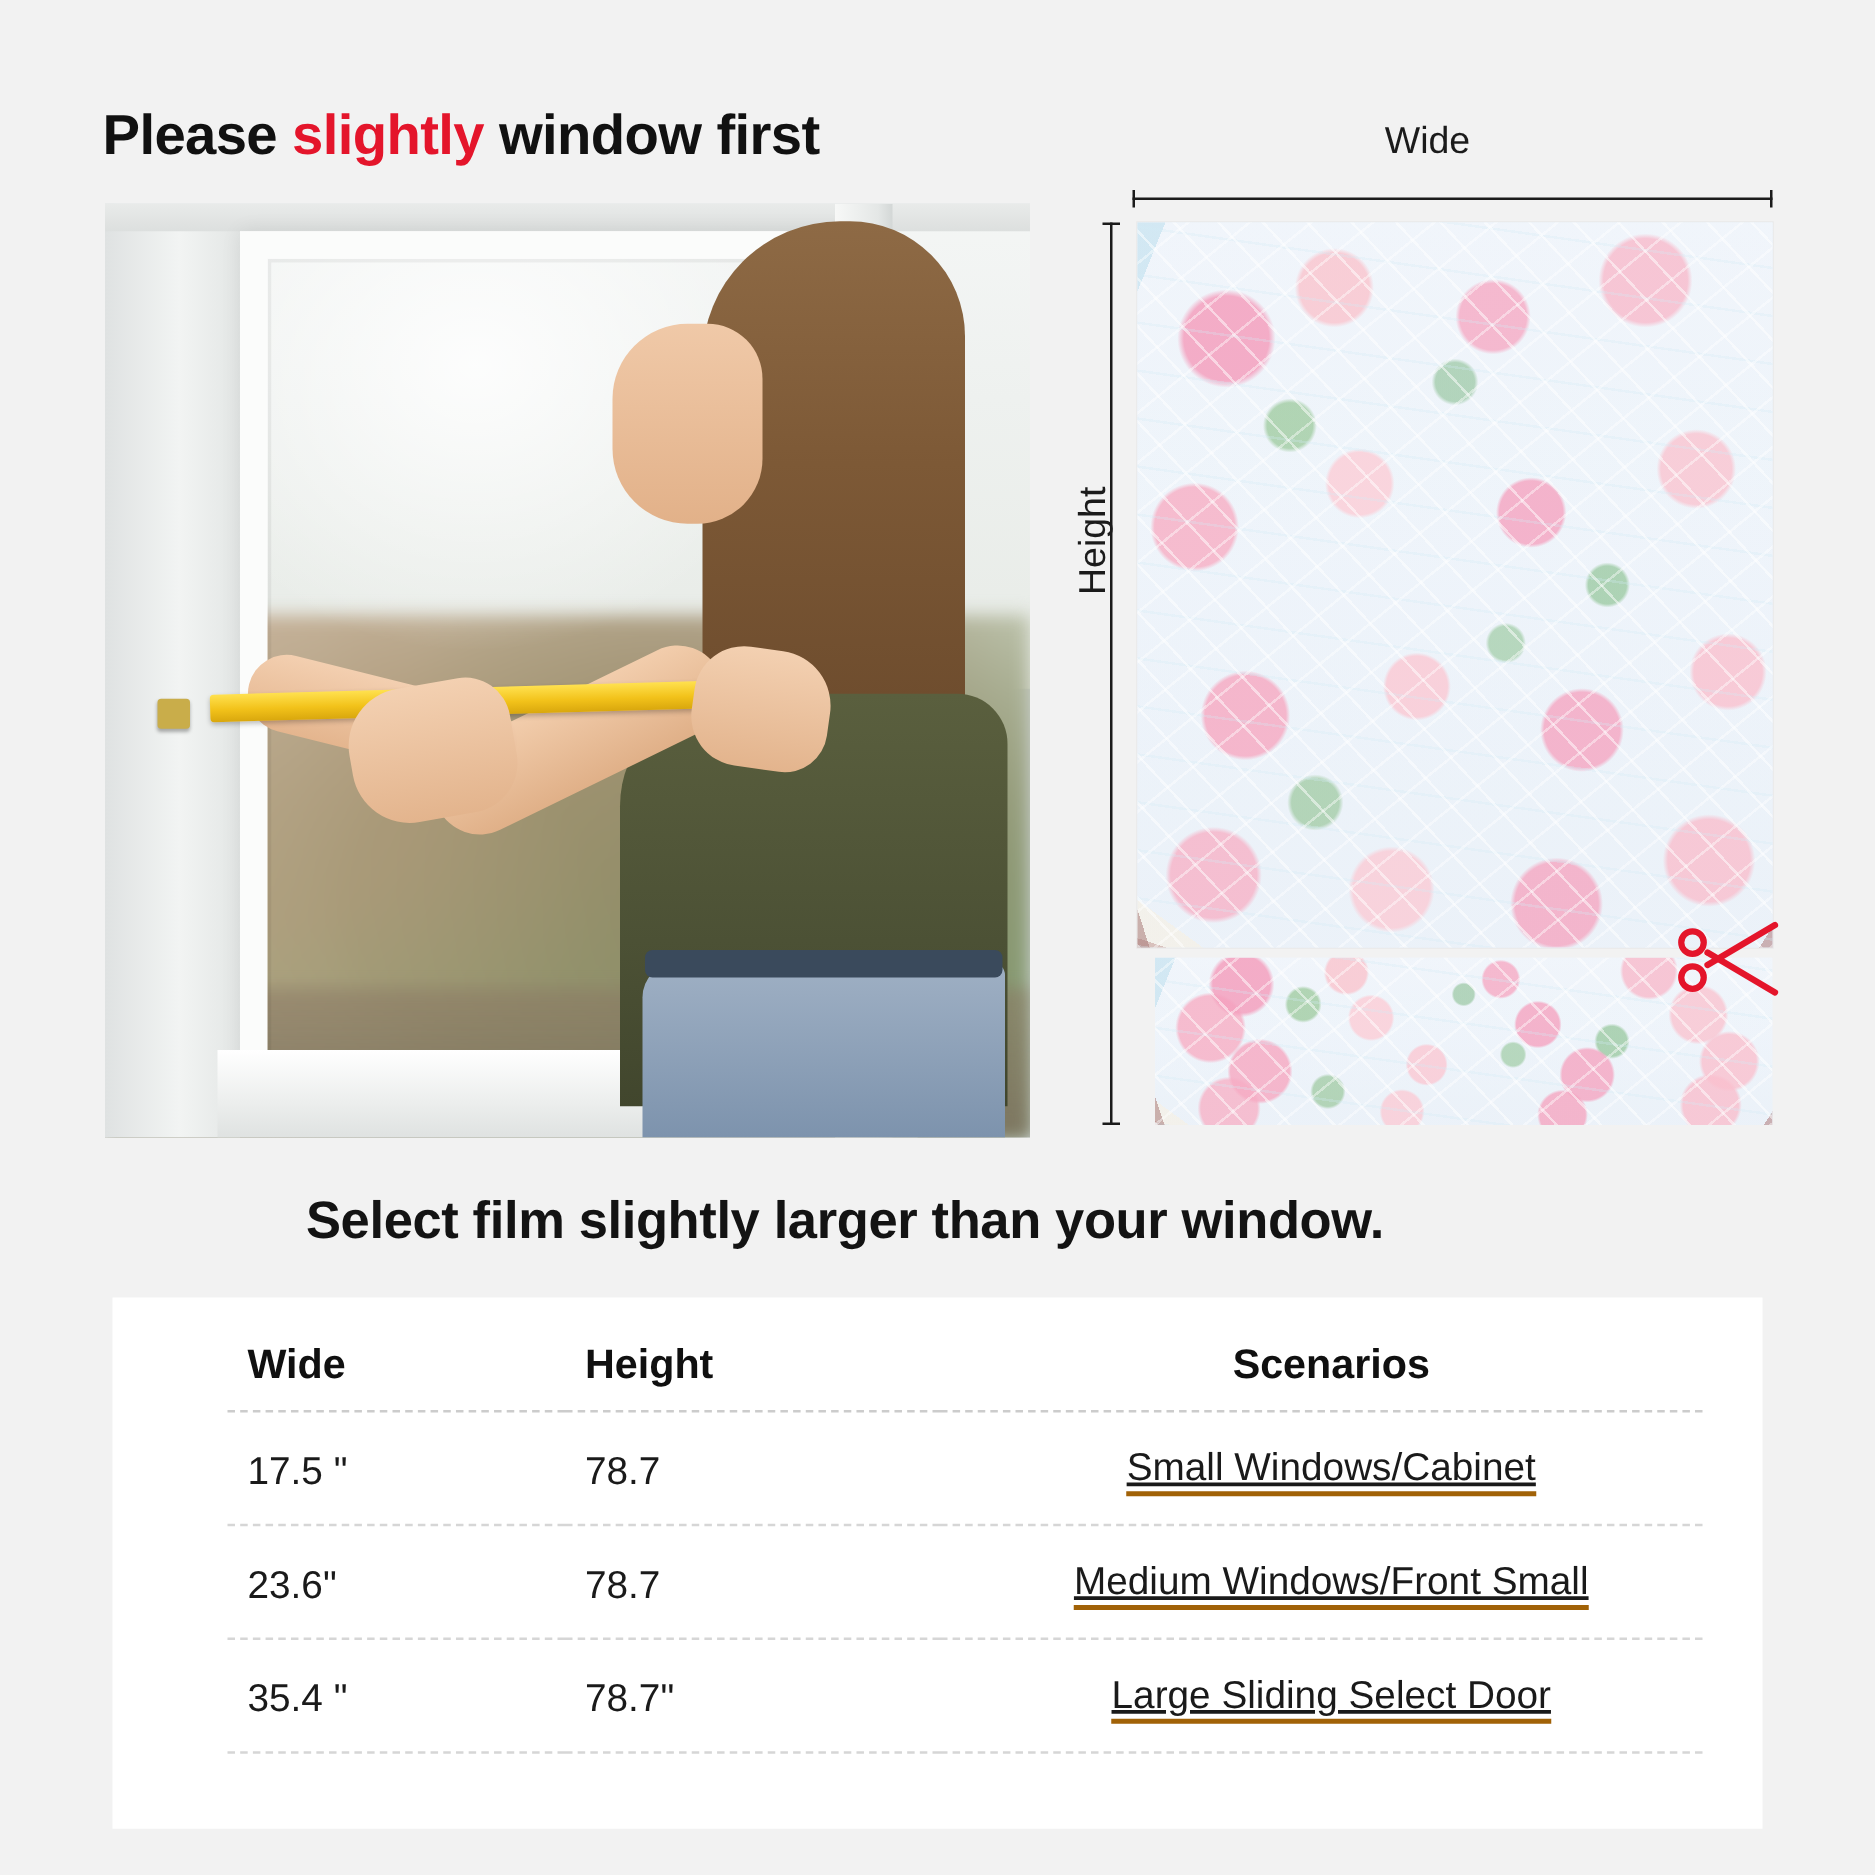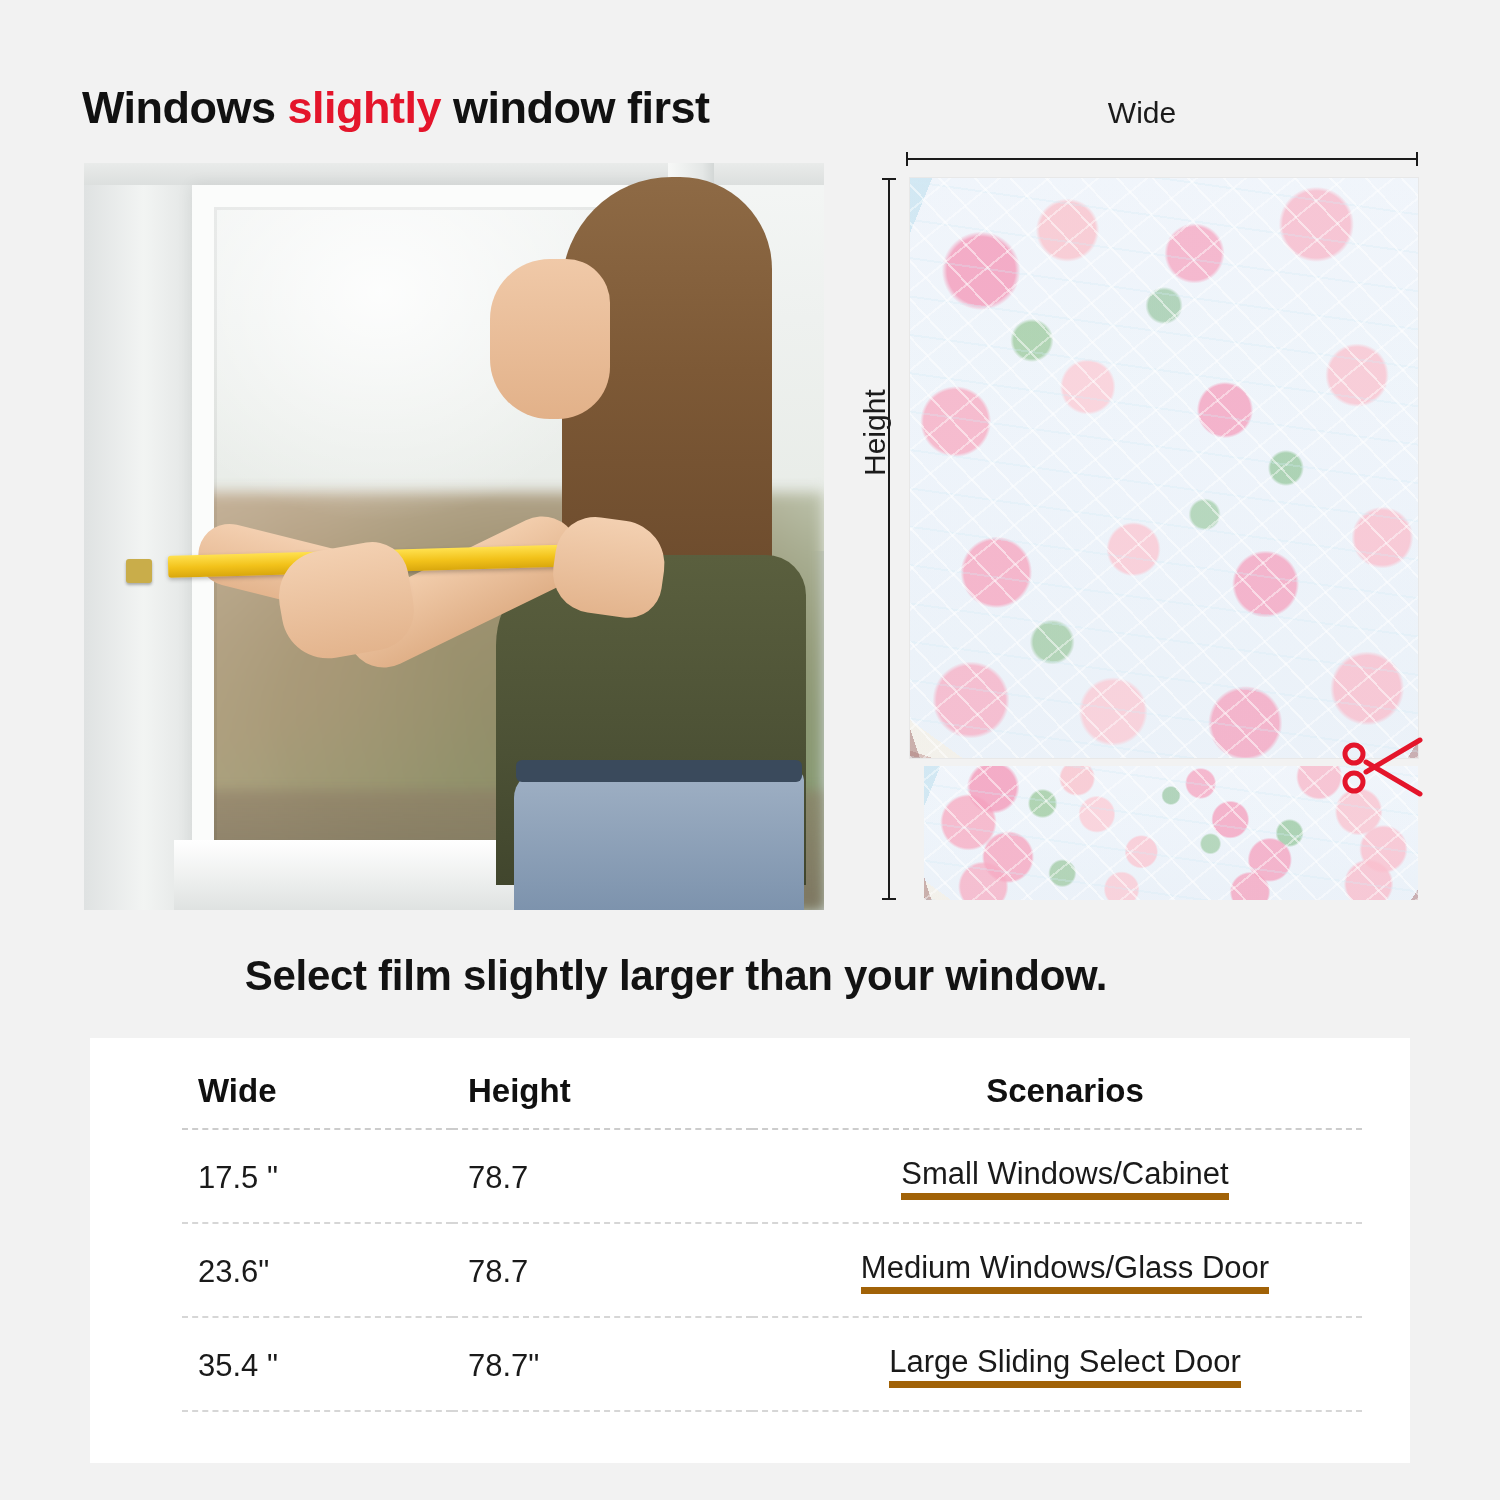--- a/index.html
+++ b/index.html
@@ -258,30 +258,31 @@
   table.size-table td {
     font-size: 31px; color: #1a1a1a; padding: 26px 0 22px 16px;
     border-bottom: 2px dashed #d6d6d6;
   }
   table.size-table tr:last-child td { border-bottom: 2px dashed #d6d6d6; }
   .col-wide { width: 270px; }
   .col-height { width: 300px; }
   .col-scen { width: 610px; }
   .scen-text {
     display: inline-block;
-    border-bottom: 7px solid #a16207;
+    border-bottom: 4px solid #a16207;
     padding-bottom: 2px;
     line-height: 1.1;
+    text-decoration: underline;
   }
 </style>
 </head>
 <body>
 
 <div class="headline">
-  <span>Windows </span><span class="accent">slightly</span><span> window first</span>
+  <span>Please </span><span class="accent">slightly</span><span> window first</span>
 </div>
 
 <div class="photo">
   <div class="sky"></div>
   <div class="scene"></div>
   <div class="ground"></div>
   <div class="glare"></div>
   <div class="frame-left"></div>
   <div class="frame-top"></div>
   <div class="sash"></div>
@@ -354,21 +355,21 @@
     </thead>
     <tbody>
       <tr>
         <td>17.5 "</td>
         <td>78.7</td>
         <td class="c-scen"><span class="scen-text">Small Windows/Cabinet</span></td>
       </tr>
       <tr>
         <td>23.6"</td>
         <td>78.7</td>
-        <td class="c-scen"><span class="scen-text">Medium Windows/Glass Door</span></td>
+        <td class="c-scen"><span class="scen-text">Medium Windows/Front Small</span></td>
       </tr>
       <tr>
         <td>35.4 "</td>
         <td>78.7"</td>
         <td class="c-scen"><span class="scen-text">Large Sliding Select Door</span></td>
       </tr>
     </tbody>
   </table>
 </div>
 

